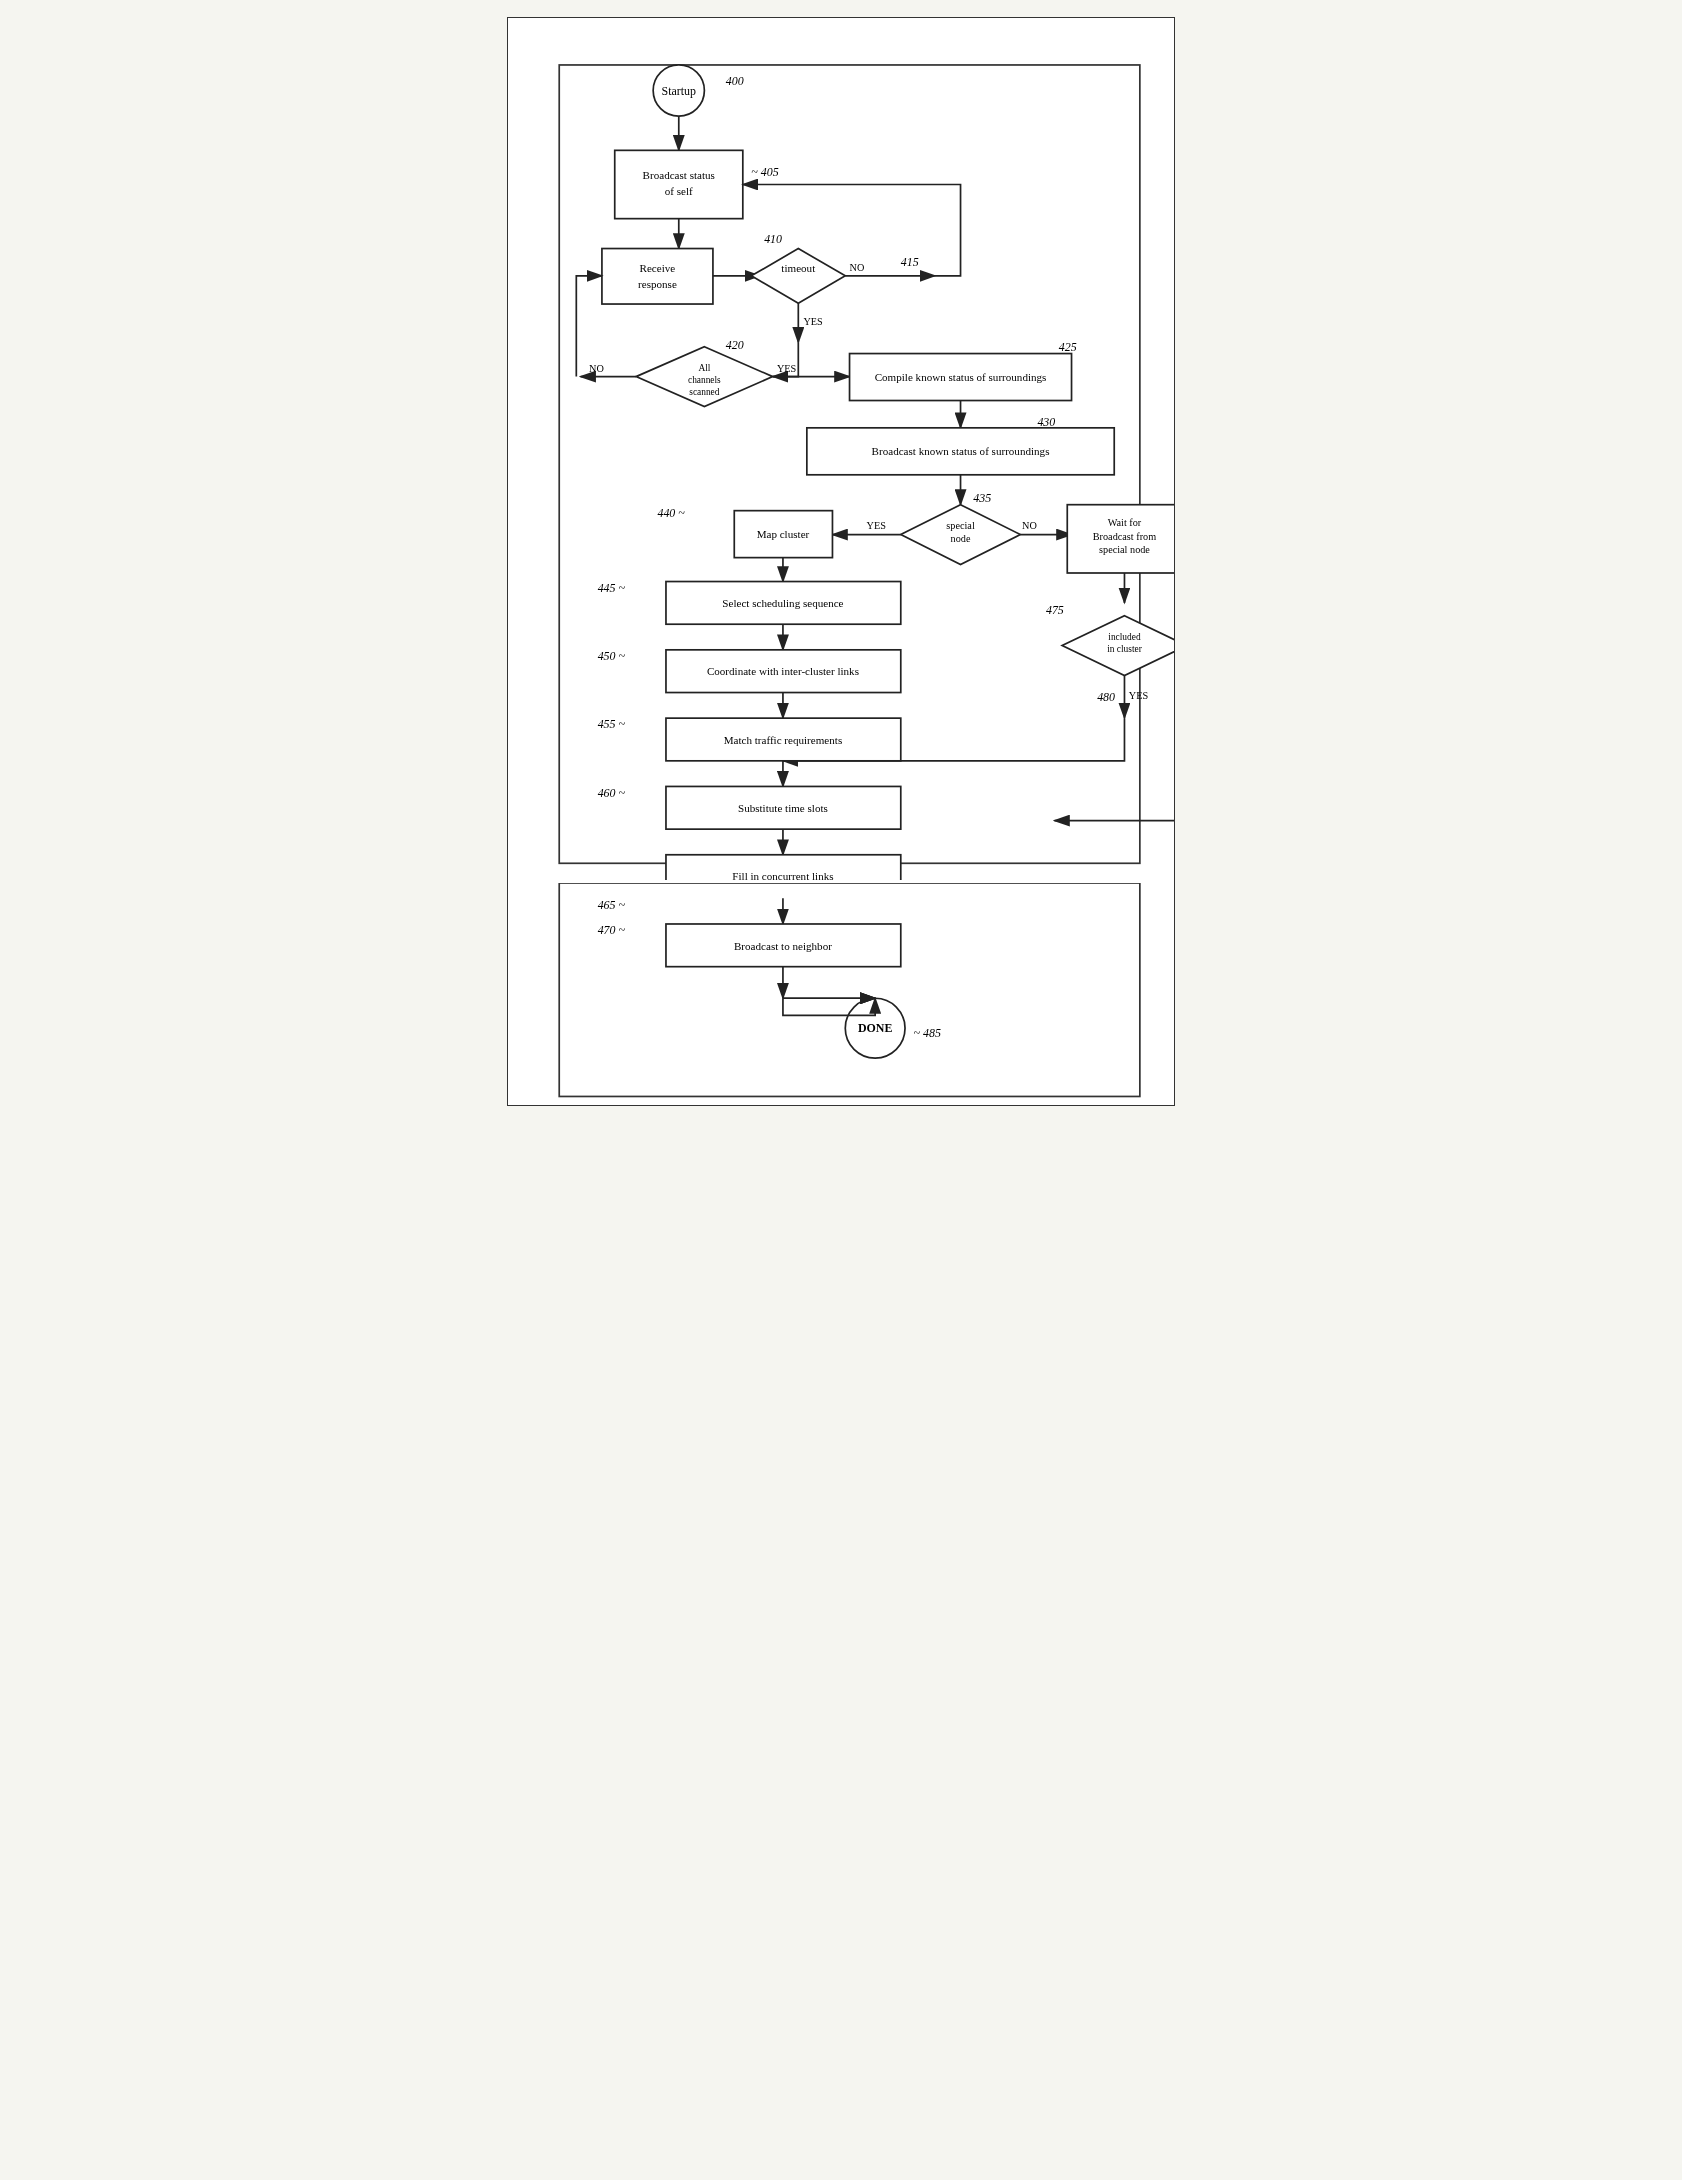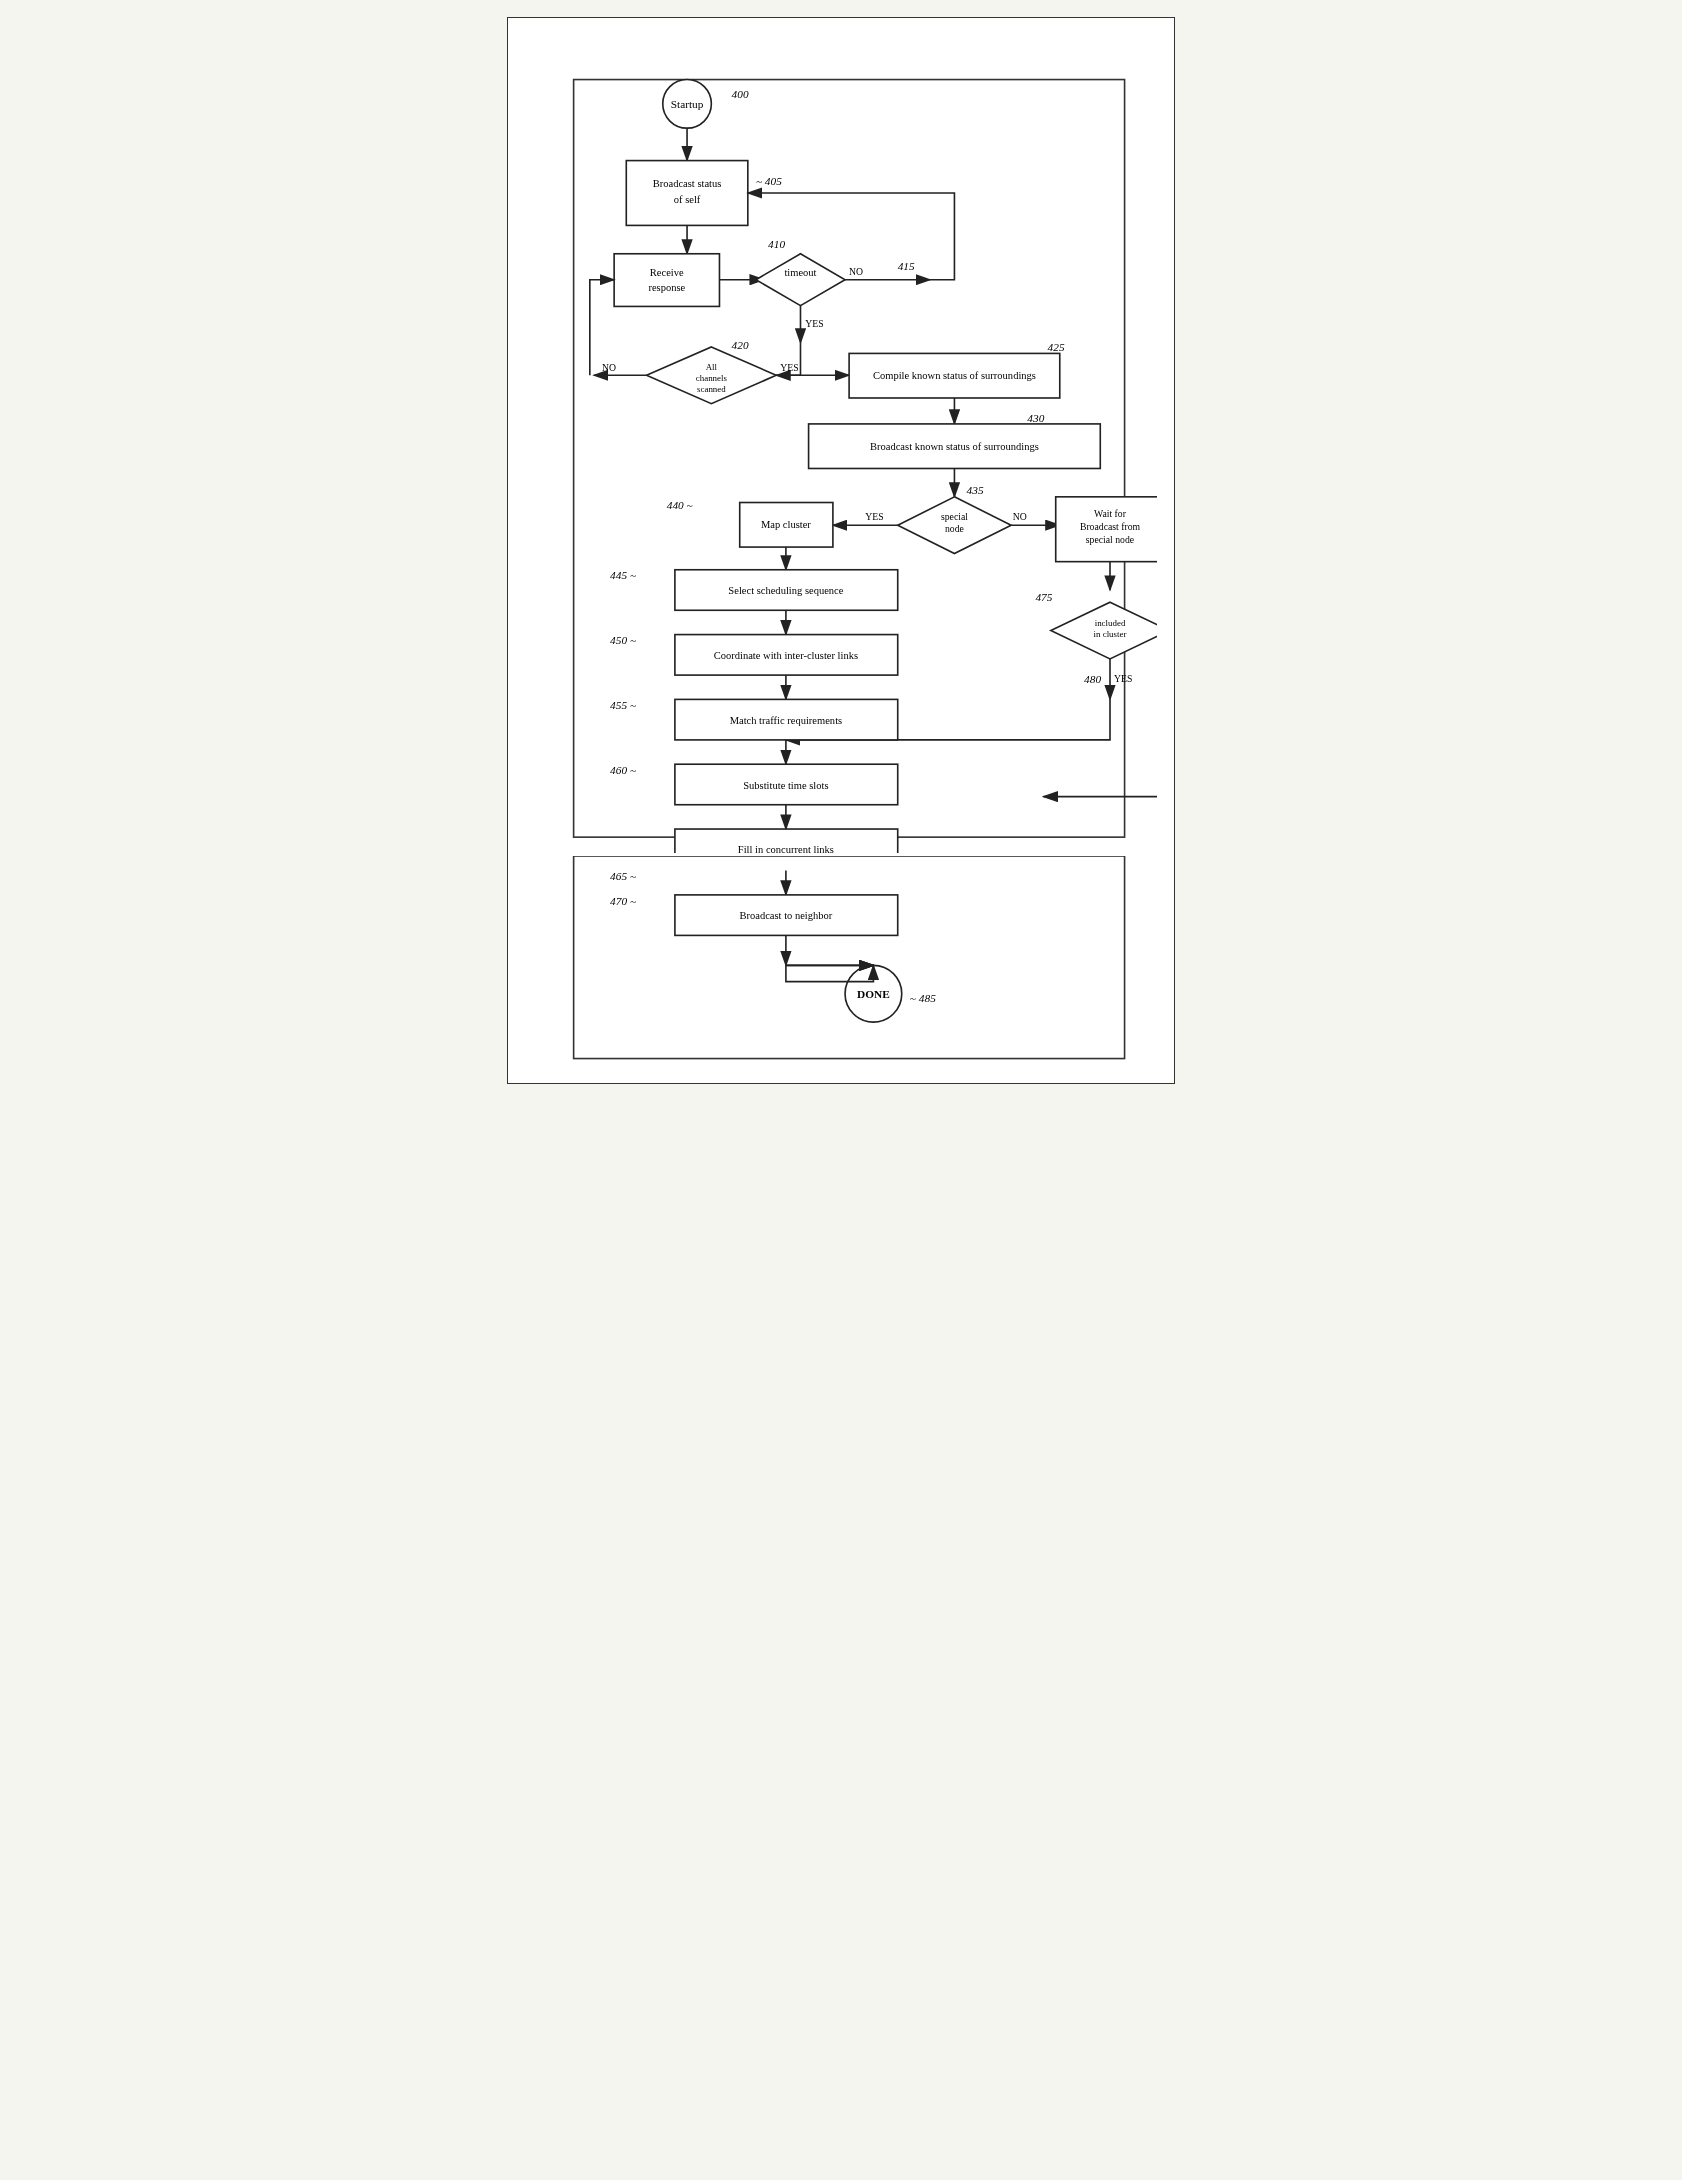--- a/index.html
+++ b/index.html
@@ -11,21 +11,20 @@
       min-height: 100vh;
       padding: 17px;
       font-family: 'Times New Roman', serif;
     }
     .page {
       background: white;
       width: 668px;
       min-height: 865px;
       border: 1.7px solid #333;
       position: relative;
-      padding: 17px;
     }
     svg {
       width: 100%;
       height: 100%;
     }
   </style>
 </head>
 <body>
 
 <div class="page">

